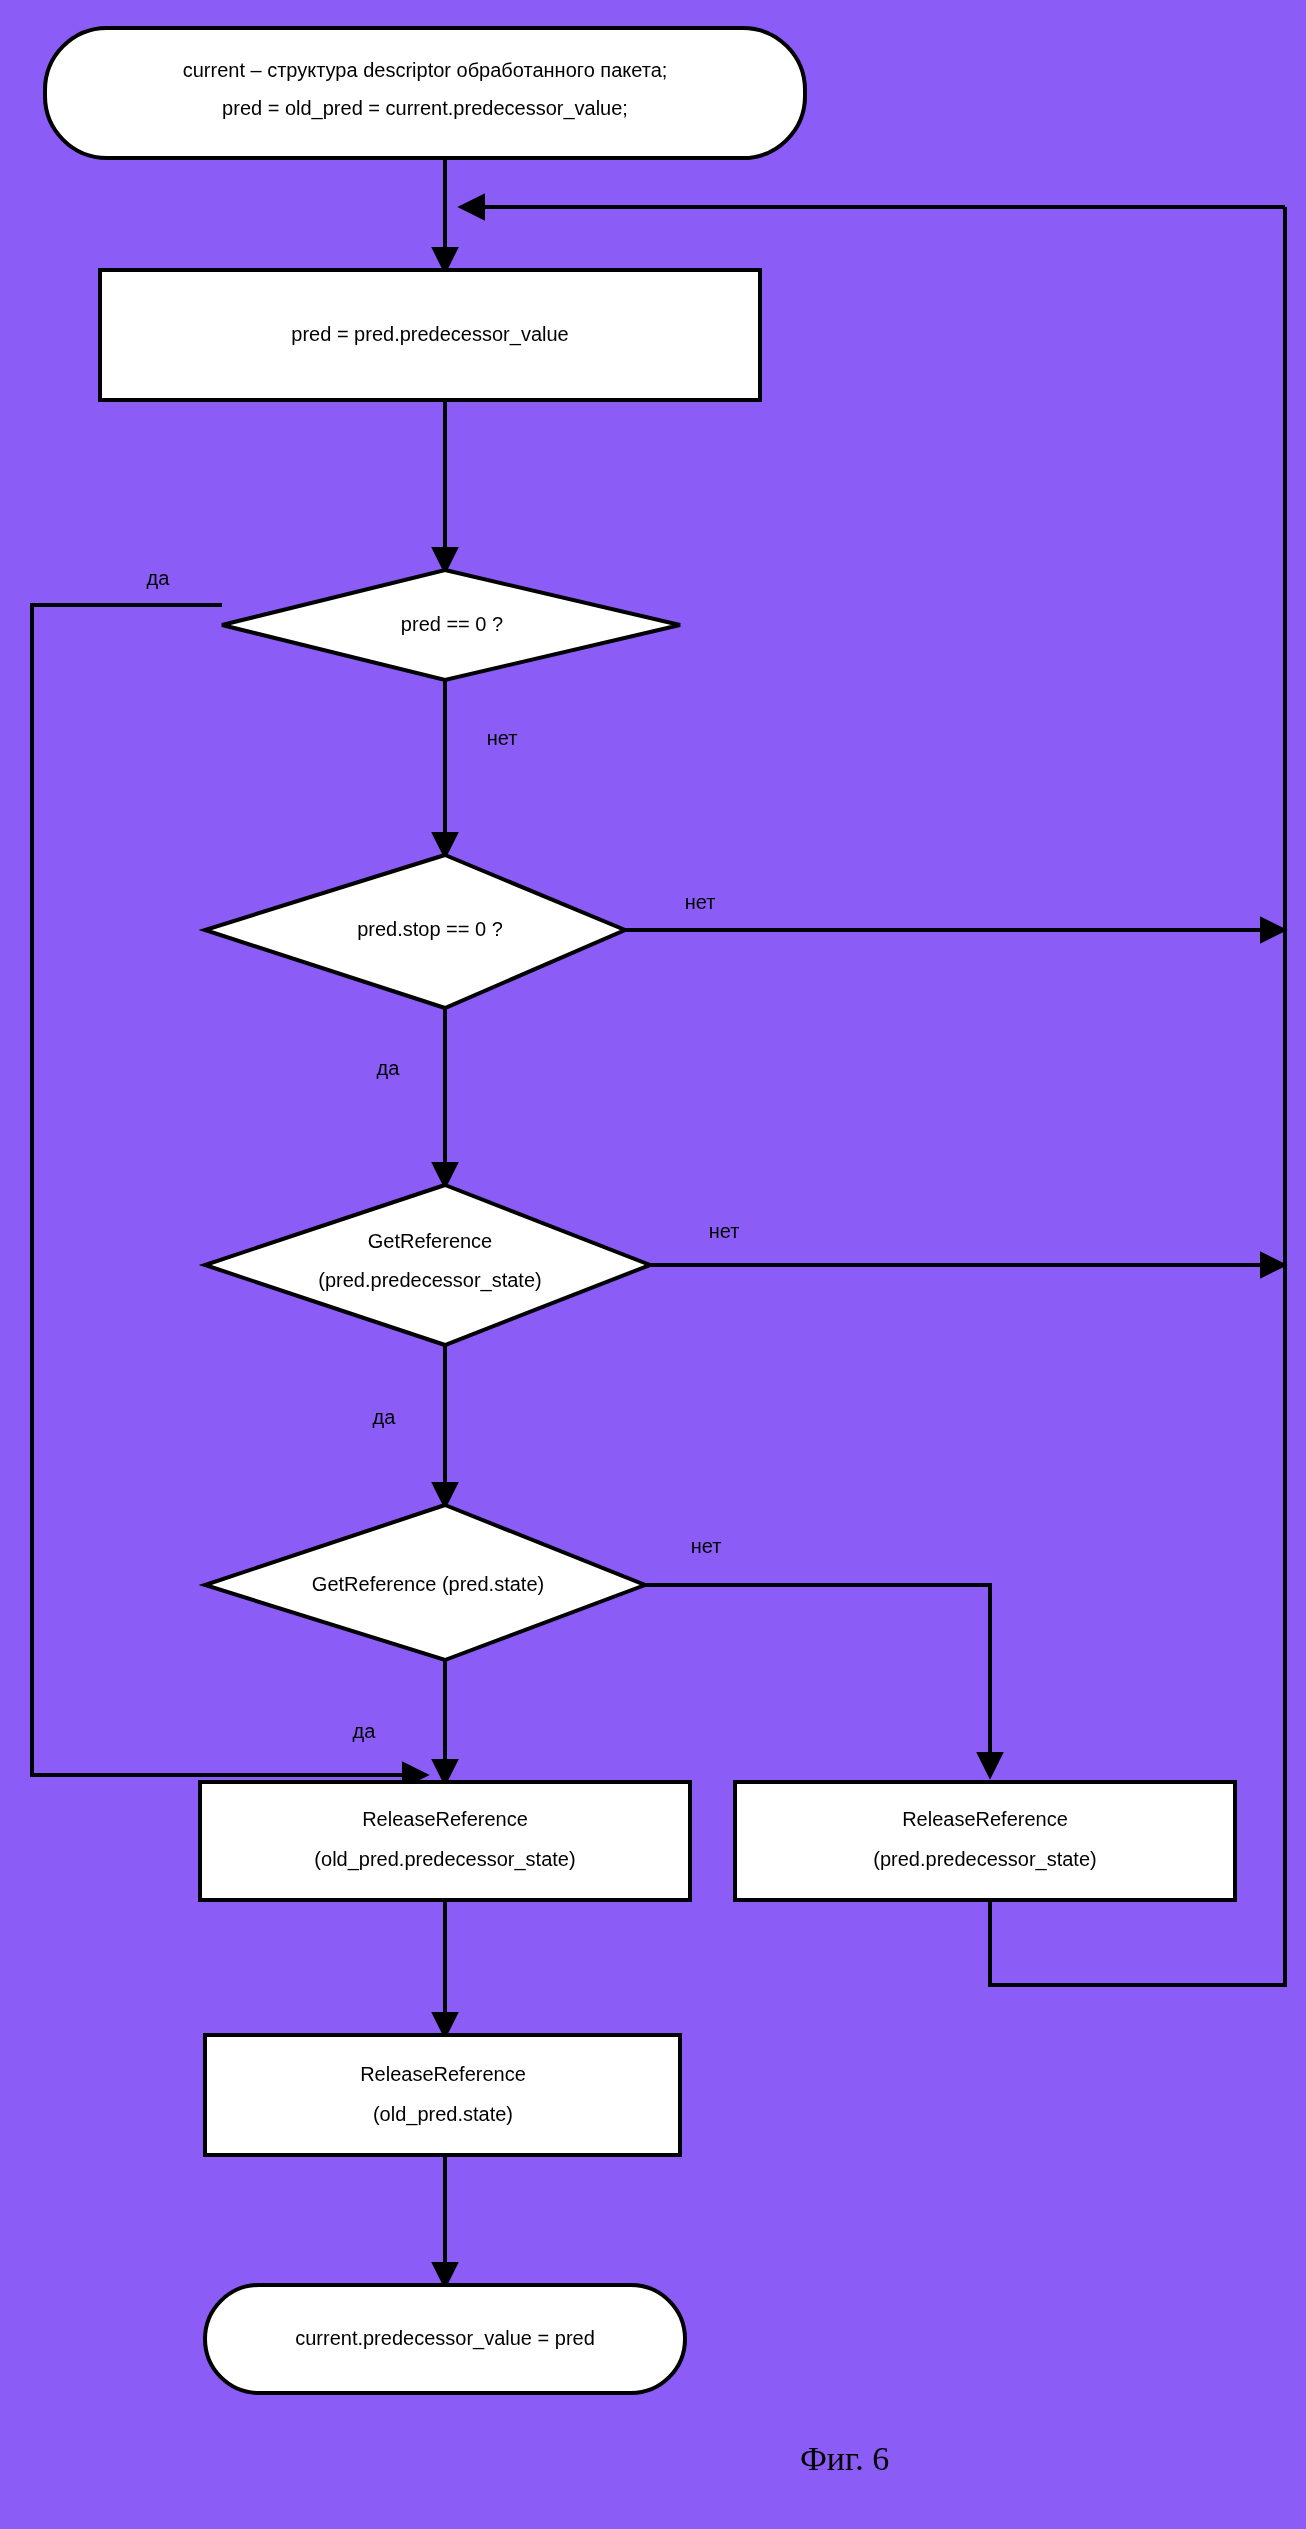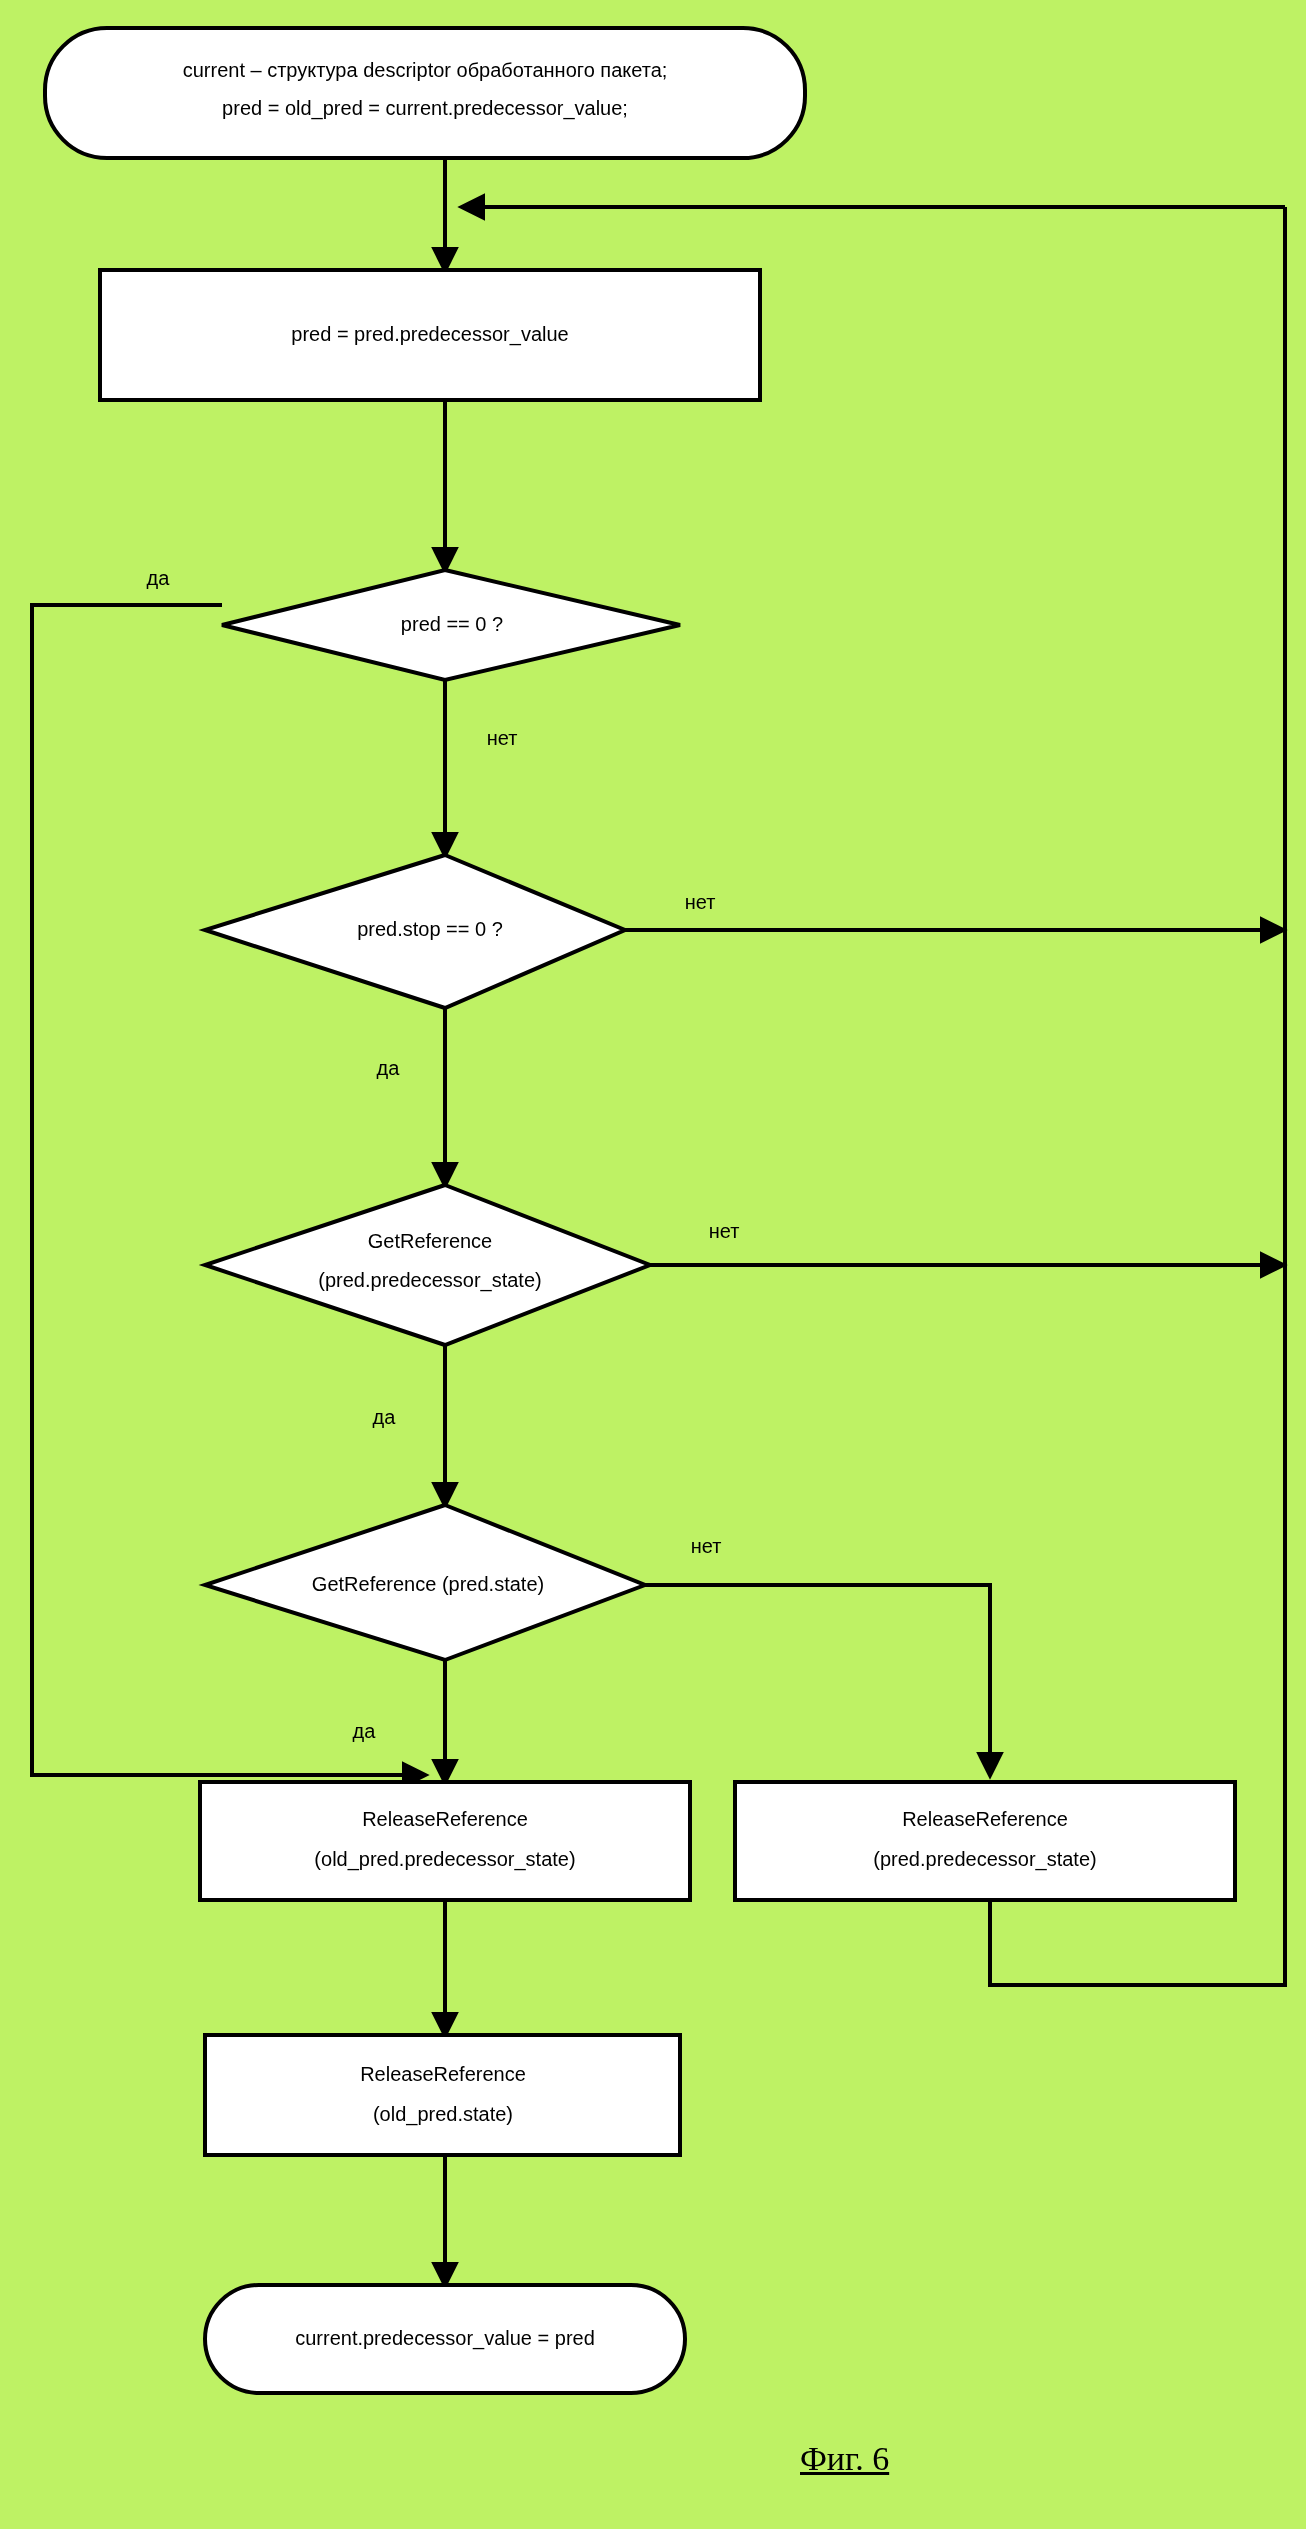--- a/index.html
+++ b/index.html
@@ -8,21 +8,21 @@
     background: #ffffff;
   }
   body {
     font-family: "Liberation Sans", sans-serif;
     color: #000000;
   }
   #page {
     position: relative;
     width: 1306px;
     height: 2529px;
-    background: #bef264;
+    background: #8b5cf6;
     overflow: hidden;
   }
   #flow-svg {
     position: absolute;
     left: 0;
     top: 0;
     width: 1306px;
     height: 2529px;
   }
   .node-shape {
@@ -147,15 +147,15 @@
     <text class="edge-label" x="388" y="1070">да</text>
 
     <text class="edge-label" x="724" y="1233">нет</text>
     <text class="edge-label" x="384" y="1419">да</text>
 
     <text class="edge-label" x="706" y="1548">нет</text>
     <text class="edge-label" x="364" y="1733">да</text>
 
   </svg>
 
-  <div class="fig-caption" style="left: 800px; top: 2440px; text-decoration: underline;">Фиг. 6</div>
+  <div class="fig-caption" style="left: 800px; top: 2440px;">Фиг. 6</div>
 
 </div>
 
 </body></html>

